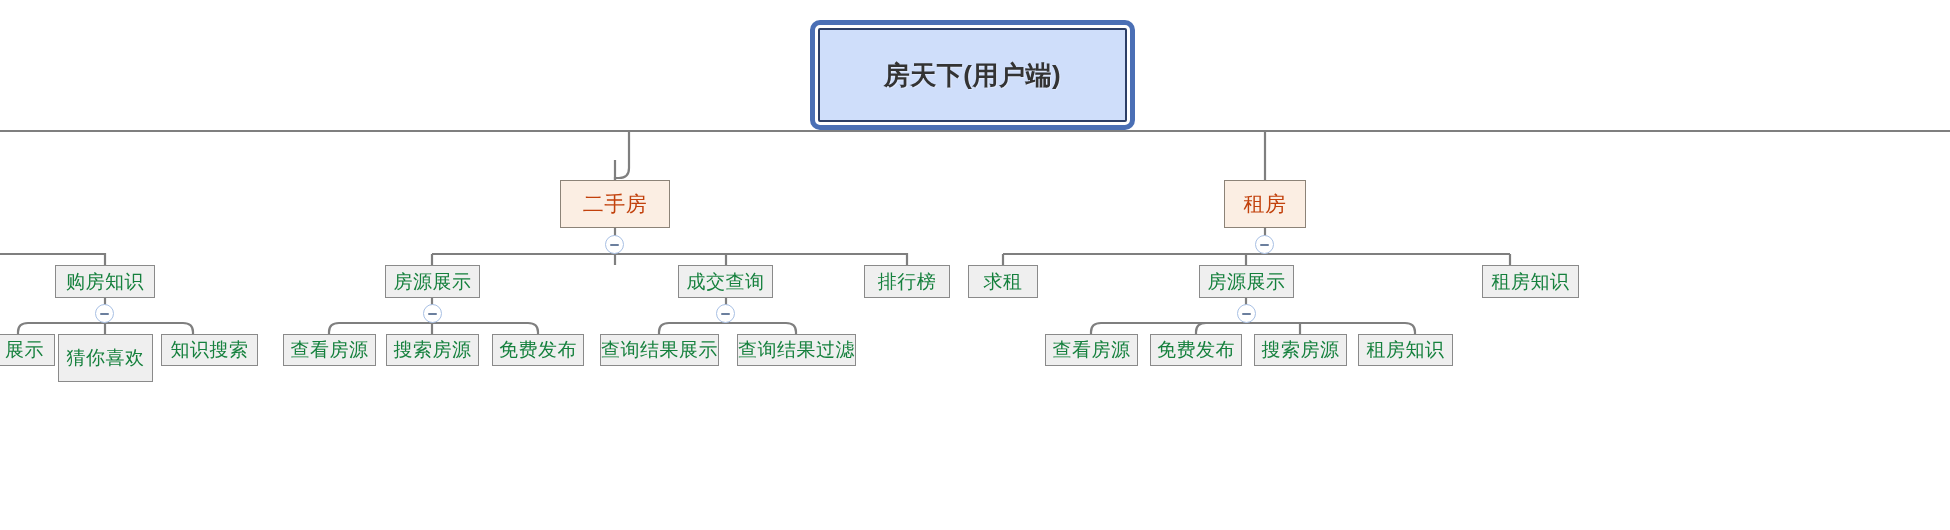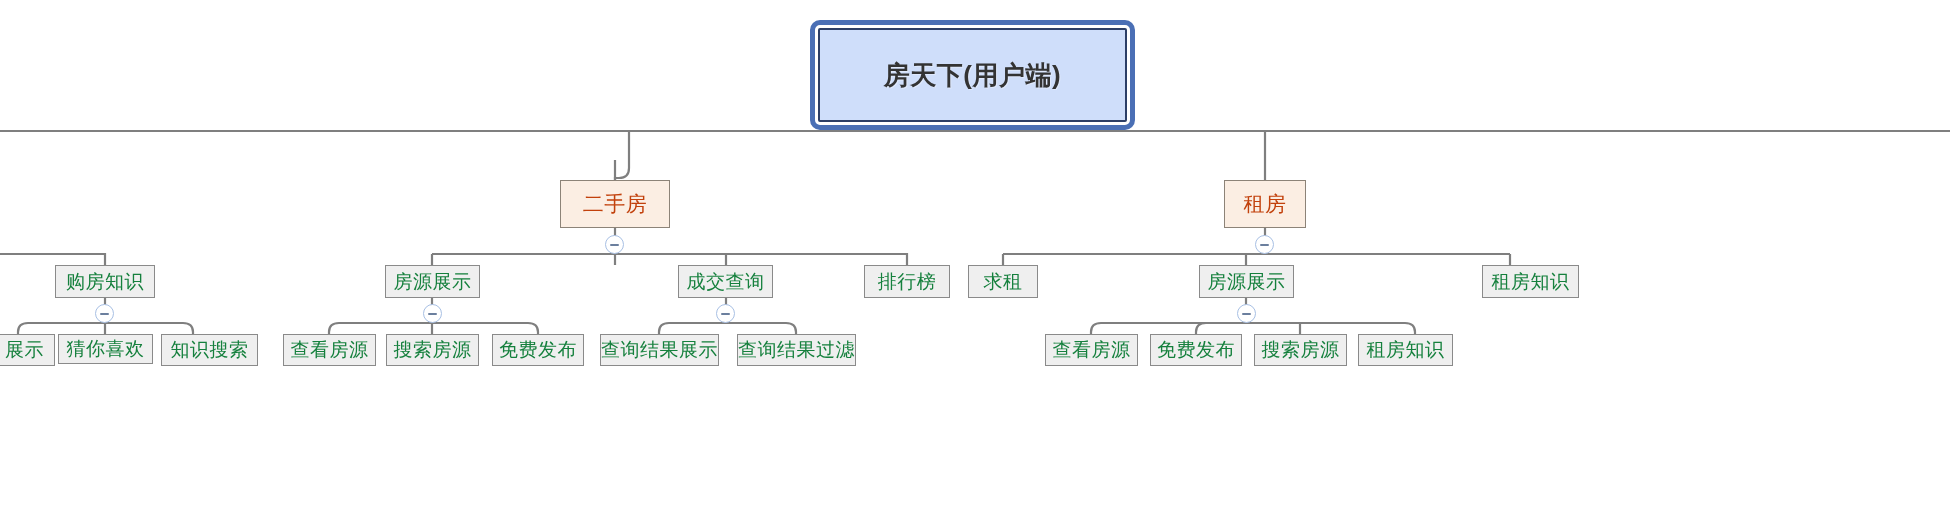--- a/index.html
+++ b/index.html
@@ -189,21 +189,21 @@
       <i></i>
     </div>
 
   <div class="node lvl2" style="left:1462px;top:265px;width:97px;height:33px;margin-left:20px;">
     <span>租房知识</span>
   </div>
 
   <div class="node lvl3" style="left:-37px;top:334px;width:92px;height:32px;justify-content:flex-end;padding-right:10px;">
     <span>展示</span>
   </div>
-  <div class="node lvl3" style="left:58px;top:334px;width:95px;height:30px;">
+  <div class="node lvl3" style="left:58px;top:334px;width:95px;height:48px;">
     <span>猜你喜欢</span>
   </div>
   <div class="node lvl3" style="left:161px;top:334px;width:97px;height:32px;">
     <span>知识搜索</span>
   </div>
 
   <div class="node lvl3" style="left:283px;top:334px;width:93px;height:32px;">
     <span>查看房源</span>
   </div>
   <div class="node lvl3" style="left:386px;top:334px;width:93px;height:32px;">

